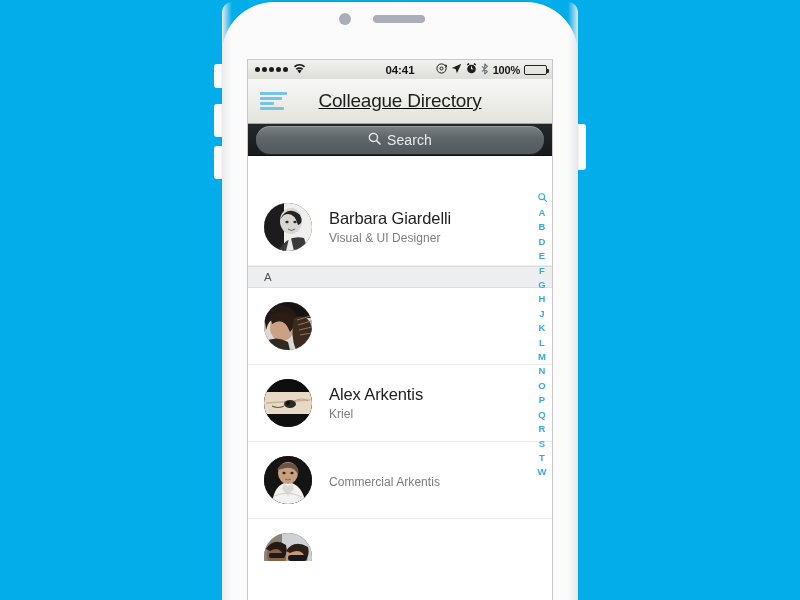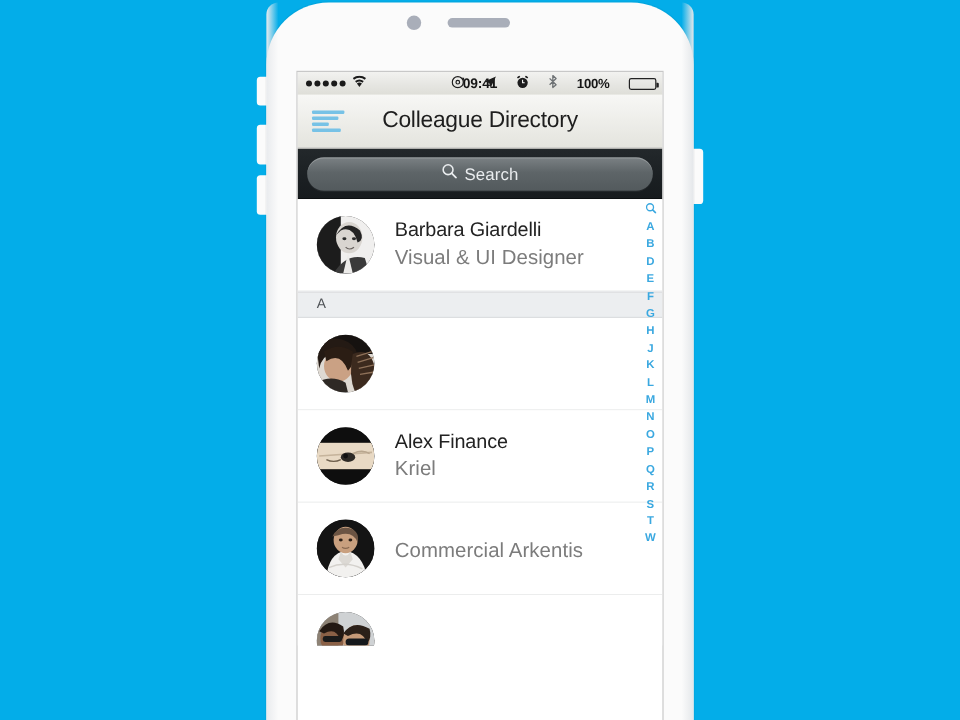--- a/index.html
+++ b/index.html
@@ -136,21 +136,21 @@
     font-size: 11.5px;
     font-weight: bold;
     letter-spacing: -0.1px;
     color: #161616;
     pointer-events: none;
   }
   #status-right {
     margin-left: auto;
     display: flex;
     align-items: center;
-    gap: 16px;
+    gap: 4px;
     z-index: 2;
   }
   #battery-pct {
     font-size: 11px;
     font-weight: bold;
     color: #161616;
     letter-spacing: -0.2px;
   }
   #battery-shell {
     position: relative;
@@ -175,20 +175,21 @@
   }
 
   
   #nav-bar {
     position: relative;
     height: 44px;
     background: linear-gradient(to bottom, #f7f7f5 0%, #eeeeea 48%, #e4e4de 100%);
     border-bottom: 1px solid #a6a6a2;
     display: flex;
     align-items: center;
+    text-decoration: underline;
   }
   #menu-button {
     position: absolute;
     left: 12px;
     top: 11px;
     width: 30px;
     height: 22px;
     display: flex;
     flex-direction: column;
     justify-content: space-between;
@@ -210,21 +211,21 @@
   #nav-title {
     width: 100%;
     text-align: center;
     font-size: 19px;
     color: #1e1e1e;
     letter-spacing: -0.2px;
   }
 
   
   #search-bar {
-    height: 42px;
+    height: 32px;
     background: linear-gradient(to bottom, #23282b 0%, #1b2023 55%, #171b1e 100%);
     display: flex;
     align-items: center;
     padding: 0 8px;
     box-sizing: border-box;
     border-bottom: 1px solid #0c0f11;
   }
   #search-field {
     flex: 1;
     height: 28px;
@@ -242,20 +243,21 @@
     color: #e9ecee;
     letter-spacing: 0.1px;
   }
 
   
   #contact-list {
     position: relative;
     height: 372px;
     background: #ffffff;
     overflow: hidden;
+    margin-top: 33px;
   }
   .contact-row {
     display: flex;
     align-items: center;
     height: 77px;
     padding: 0 12px 0 16px;
     box-sizing: border-box;
     background: #fff;
     border-bottom: 1px solid #eceded;
     cursor: pointer;
@@ -275,21 +277,21 @@
     margin-left: 17px;
     min-width: 0;
   }
   .contact-name {
     font-size: 16.5px;
     color: #222222;
     letter-spacing: -0.1px;
     line-height: 1.2;
   }
   .contact-role {
-    font-size: 17px;
+    font-size: 12px;
     color: #7c7c7c;
     margin-top: 3px;
     letter-spacing: 0.05px;
   }
   .section-header {
     height: 22px;
     background: #eceef0;
     border-top: 1px solid #dcdee0;
     border-bottom: 1px solid #dcdee0;
     display: flex;
@@ -353,21 +355,21 @@
       </div>
 
       <span class="wifi-icon">
         <svg width="13" height="10" viewBox="0 0 13 10">
           <path d="M6.5 9.4 L4.4 6.6 A3.6 3.6 0 0 1 8.6 6.6 Z" fill="#1a1a1a"></path>
           <path d="M2.9 4.6 A5.9 5.9 0 0 1 10.1 4.6 L9.1 5.9 A4.4 4.4 0 0 0 3.9 5.9 Z" fill="#1a1a1a"></path>
           <path d="M1.0 2.1 A8.6 8.6 0 0 1 12.0 2.1 L11.0 3.4 A7.1 7.1 0 0 0 2.0 3.4 Z" fill="#1a1a1a"></path>
         </svg>
       </span>
 
-      <span id="status-time">09:41</span>
+      <span id="status-time">04:41</span>
 
       <div id="status-right">
 
         <span>
           <svg width="11" height="11" viewBox="0 0 11 11">
             <circle cx="5.5" cy="5.5" r="4.6" fill="none" stroke="#1d1d1d" stroke-width="1"></circle>
             <circle cx="5.5" cy="5.5" r="1.5" fill="none" stroke="#1d1d1d" stroke-width="1"></circle>
             <path d="M8.6 2.2 L10.4 2.2 L10.4 4.0" fill="none" stroke="#1d1d1d" stroke-width="1"></path>
           </svg>
         </span>
@@ -467,21 +469,21 @@
             <rect width="48" height="48" fill="#0e0e0e"></rect>
             <rect y="13" width="48" height="22" fill="#e8d9c4"></rect>
             <path d="M2 24 L46 21" stroke="#c6b49c" stroke-width="1.4" fill="none"></path>
             <ellipse cx="26" cy="25" rx="6" ry="4" fill="#2d2a26"></ellipse>
             <path d="M20 27 Q14 30 8 27" stroke="#6d5f4d" stroke-width="1.2" fill="none"></path>
             <path d="M30 22 Q38 18 44 22" stroke="#b8a68e" stroke-width="1.2" fill="none"></path>
             <ellipse cx="24" cy="24" rx="2" ry="2" fill="#111"></ellipse>
           </svg>
         </div>
         <div class="contact-text">
-          <div class="contact-name">Alex Finance</div>
+          <div class="contact-name">Alex Arkentis</div>
           <div class="contact-role">Kriel</div>
         </div>
       </div>
 
       <div class="contact-row">
         <div class="avatar">
           <svg width="48" height="48" viewBox="0 0 48 48">
             <rect width="48" height="48" fill="#141414"></rect>
             <path d="M8 48 Q10 28 24 26 Q38 28 42 48 Z" fill="#f2f1ef"></path>
             <ellipse cx="24" cy="17" rx="10" ry="11" fill="#c9a07f"></ellipse>

